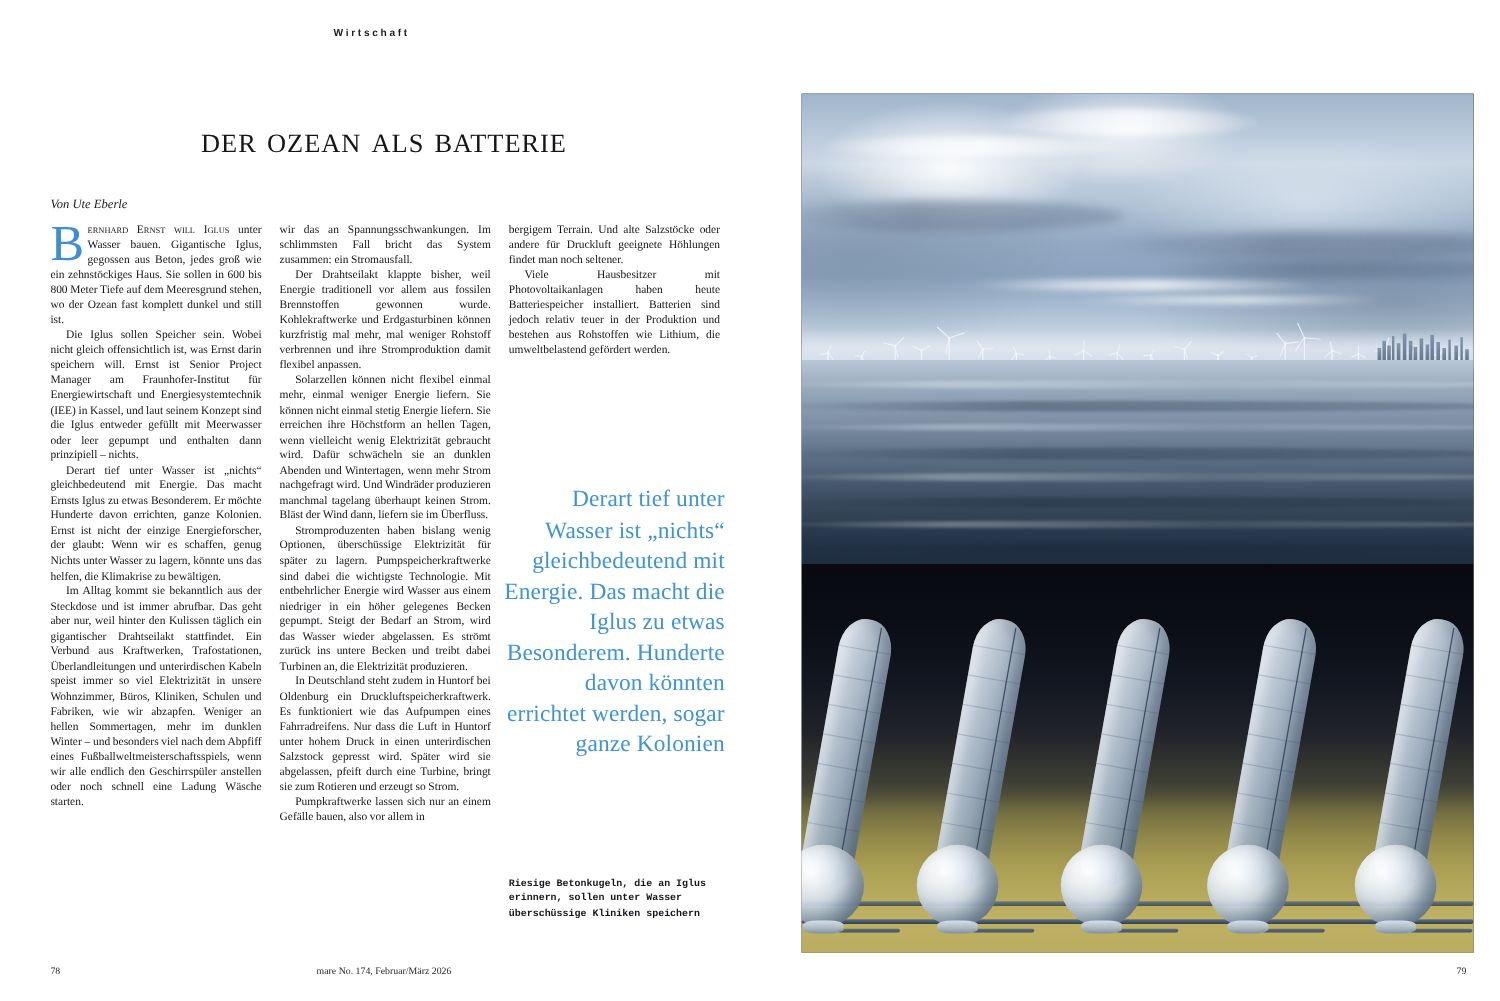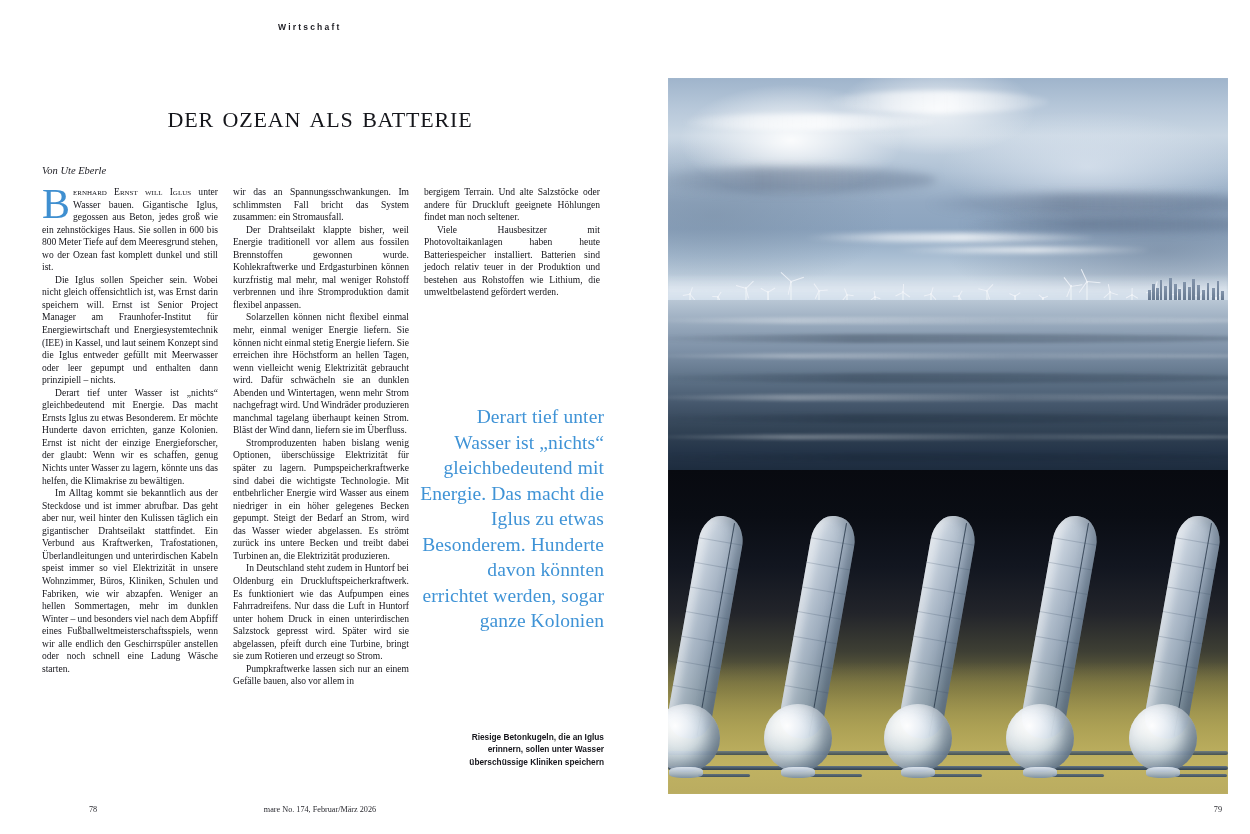--- a/index.html
+++ b/index.html
@@ -131,37 +131,36 @@
     color: #3f93d6;
     letter-spacing: 0.1px;
   }
 
   
   .photo-caption {
     position: absolute;
     left: 424px;
     top: 731px;
     width: 180px;
-    text-align: right;
-    font-family: Liberation Sans, sans-serif;
+    text-align: left;
+    font-family: Liberation Mono, monospace;
     font-size: 8.3px;
     font-weight: 700;
     line-height: 12.4px;
     color: #16161c;
   }
 
   
   .folio-left {
     position: absolute;
     left: 42px;
     top: 805px;
     font-family: "Liberation Serif", serif;
     font-size: 8.2px;
     color: #2a2a30;
-    margin-left: 47px;
   }
   .folio-center {
     position: absolute;
     left: 40px;
     top: 805px;
     width: 560px;
     text-align: center;
     font-family: "Liberation Serif", serif;
     font-size: 8.2px;
     color: #2a2a30;

